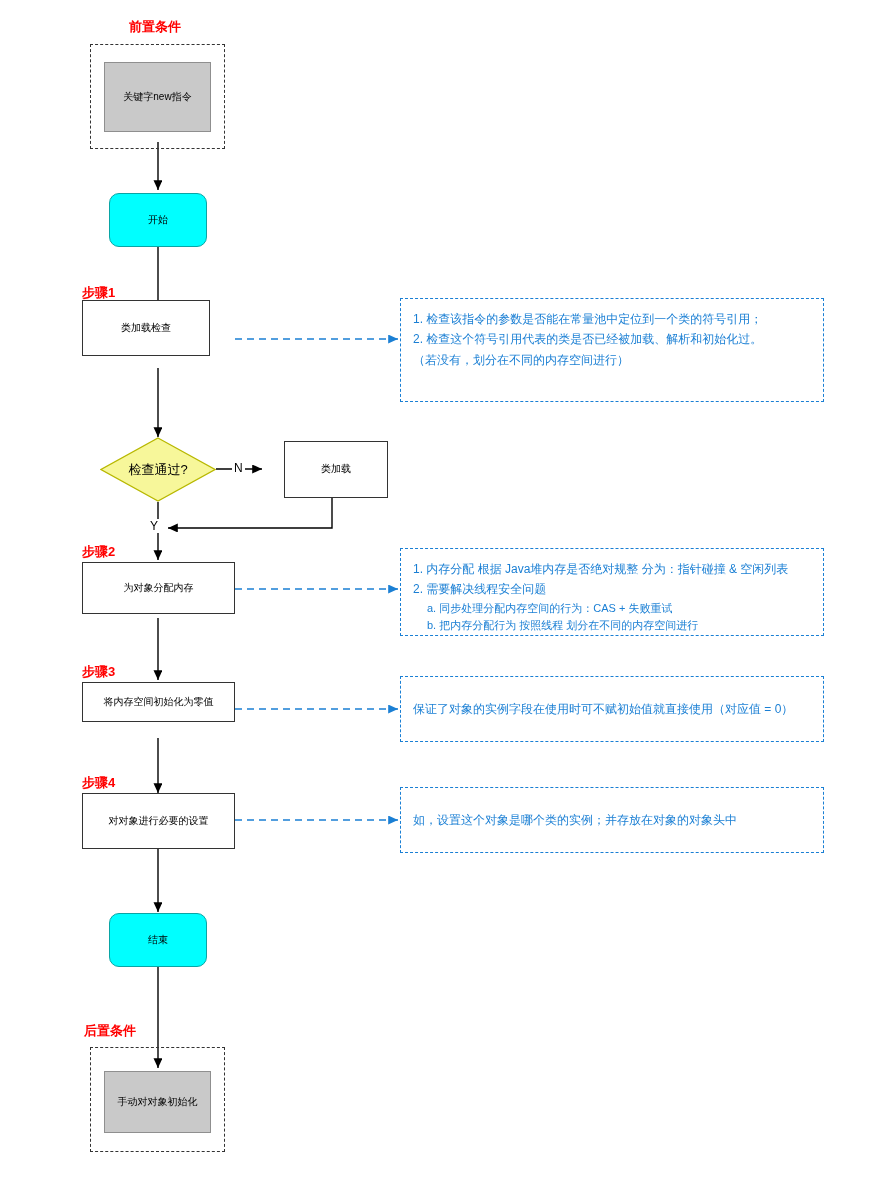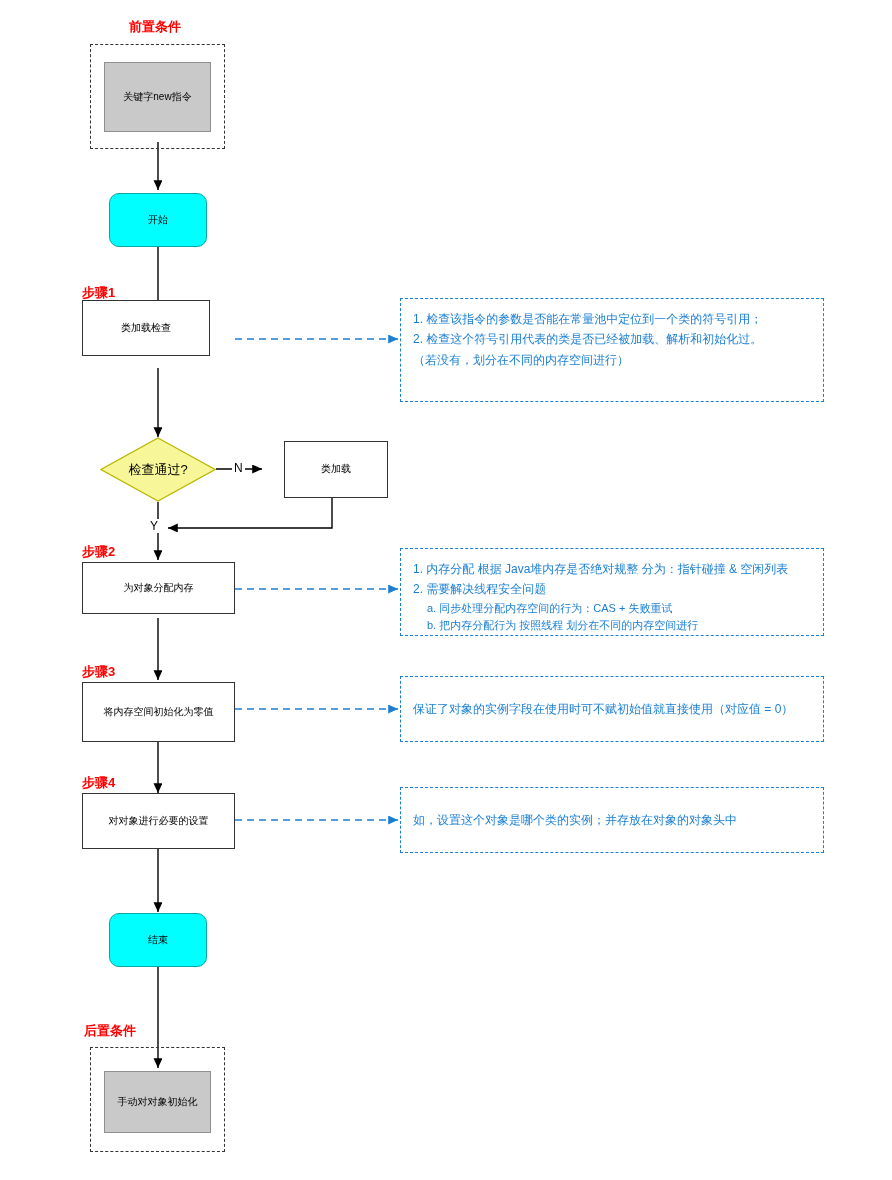--- a/index.html
+++ b/index.html
@@ -180,21 +180,21 @@
   <div class="node rect-box" style="left:82px; top:562px; width:153px; height:52px;">为对象分配内存</div>
 
   <div class="note" style="left:400px; top:548px; width:424px; height:88px;">
     <div>1. 内存分配 根据 Java堆内存是否绝对规整 分为：指针碰撞 &amp; 空闲列表</div>
     <div>2. 需要解决线程安全问题</div>
     <div class="sub">a. 同步处理分配内存空间的行为：CAS + 失败重试</div>
     <div class="sub">b. 把内存分配行为 按照线程 划分在不同的内存空间进行</div>
   </div>
 
   <div class="stage-label" style="left:82px; top:663px;">步骤3</div>
-  <div class="node rect-box" style="left:82px; top:682px; width:153px; height:60px;">将内存空间初始化为零值</div>
+  <div class="node rect-box" style="left:82px; top:682px; width:153px; height:40px;">将内存空间初始化为零值</div>
 
   <div class="note note-center" style="left:400px; top:676px; width:424px; height:66px;">
     <div>保证了对象的实例字段在使用时可不赋初始值就直接使用（对应值 = 0）</div>
   </div>
 
   <div class="stage-label" style="left:82px; top:774px;">步骤4</div>
   <div class="node rect-box" style="left:82px; top:793px; width:153px; height:56px;">对对象进行必要的设置</div>
 
   <div class="note note-center" style="left:400px; top:787px; width:424px; height:66px;">
     <div>如，设置这个对象是哪个类的实例；并存放在对象的对象头中</div>

